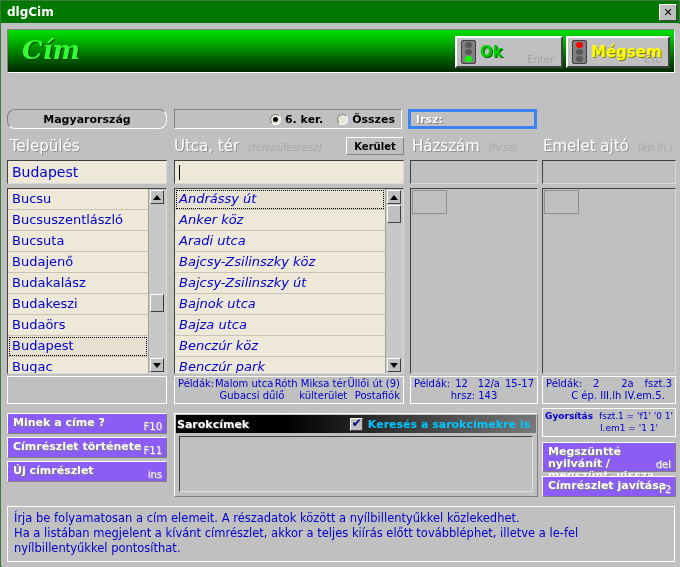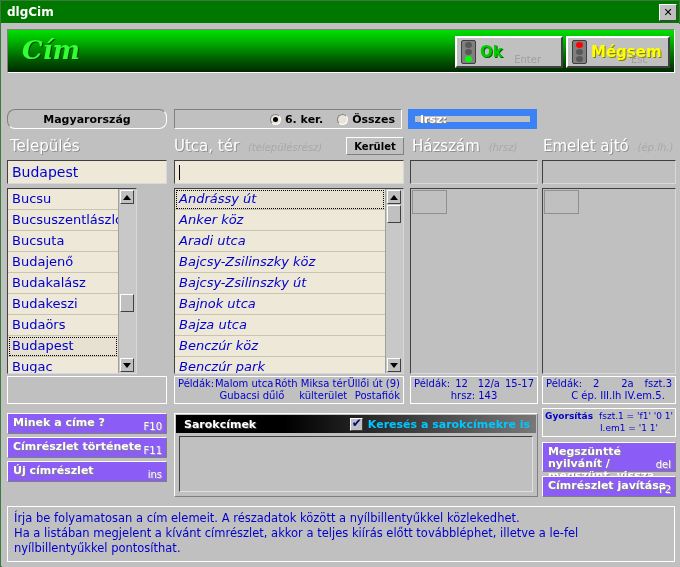--- a/index.html
+++ b/index.html
@@ -110,21 +110,21 @@
   .bigbtn-label {
     font-family: "DejaVu Sans", sans-serif;
     font-size: 15px;
     font-weight: bold;
     margin-left: 4px;
   }
   .ok-label { color: #00cc00; text-shadow: 1px 1px 0 #006600; }
   .cancel-label { color: #ffff00; text-shadow: 1px 1px 0 #808000; }
   .bigbtn-hint {
     position: absolute;
-    right: 20px; bottom: 1px;
+    right: 7px; bottom: 1px;
     font-size: 10px;
     color: #a0a0a0;
     font-family: "DejaVu Sans", sans-serif;
   }
   
   .traffic {
     width: 15px; height: 24px;
     background: #808080;
     border: 1px solid #404040;
     border-radius: 2px;
@@ -204,21 +204,21 @@
   }
   .radio-label {
     font-size: 11px; font-weight: bold;
     font-family: "DejaVu Sans", sans-serif;
   }
   #zip-box {
     position: absolute;
     left: 406px; top: 85px;
     width: 129px; height: 20px;
     background: #c0c0c0;
-    border: 7px solid #3b82f6;
+    border: 3px solid #3b82f6;
     box-sizing: border-box;
     display: flex; align-items: center;
     padding-left: 5px;
   }
   #zip-box .zlabel {
     font-size: 11px; font-weight: bold;
     color: #ffffff;
     text-shadow: 1px 1px 0 #808080;
     font-family: "DejaVu Sans", sans-serif;
   }
@@ -294,21 +294,21 @@
     position: absolute;
     background: #ede8d8;
     border-top: 1px solid #404040;
     border-left: 1px solid #404040;
     border-right: 1px solid #d8d8d8;
     border-bottom: 1px solid #d8d8d8;
     box-sizing: border-box;
     overflow: hidden;
     display: flex;
   }
-  #list-telepules { left: 5px; top: 164px; width: 130px; height: 186px; }
+  #list-telepules { left: 5px; top: 164px; width: 160px; height: 186px; }
   #list-utca { left: 172px; top: 164px; width: 230px; height: 186px; font-style: italic; }
   .list-inner { flex: 1; overflow: hidden; }
   .list-item {
     height: 21px;
     line-height: 20px;
     padding-left: 4px;
     font-family: "DejaVu Sans", sans-serif;
     font-size: 13px;
     color: #0000cc;
     border-bottom: 1px solid #c8c4b4;
@@ -490,21 +490,21 @@
     width: 360px; height: 18px;
     background: linear-gradient(to right, #000000 0%, #000000 30%, #787878 100%);
     display: flex; align-items: center;
     box-sizing: border-box;
   }
   .sarok-title {
     color: #ffffff;
     font-family: "DejaVu Sans", sans-serif;
     font-size: 11px;
     font-weight: bold;
-    margin-left: 8px;
+    margin-left: 1px;
     text-shadow: 1px 1px 0 #404040;
     flex: 1;
   }
   .checkbox {
     width: 13px; height: 13px;
     background: #c0c0c0;
     border-top: 1px solid #ffffff;
     border-left: 1px solid #ffffff;
     border-right: 1px solid #404040;
     border-bottom: 1px solid #404040;

